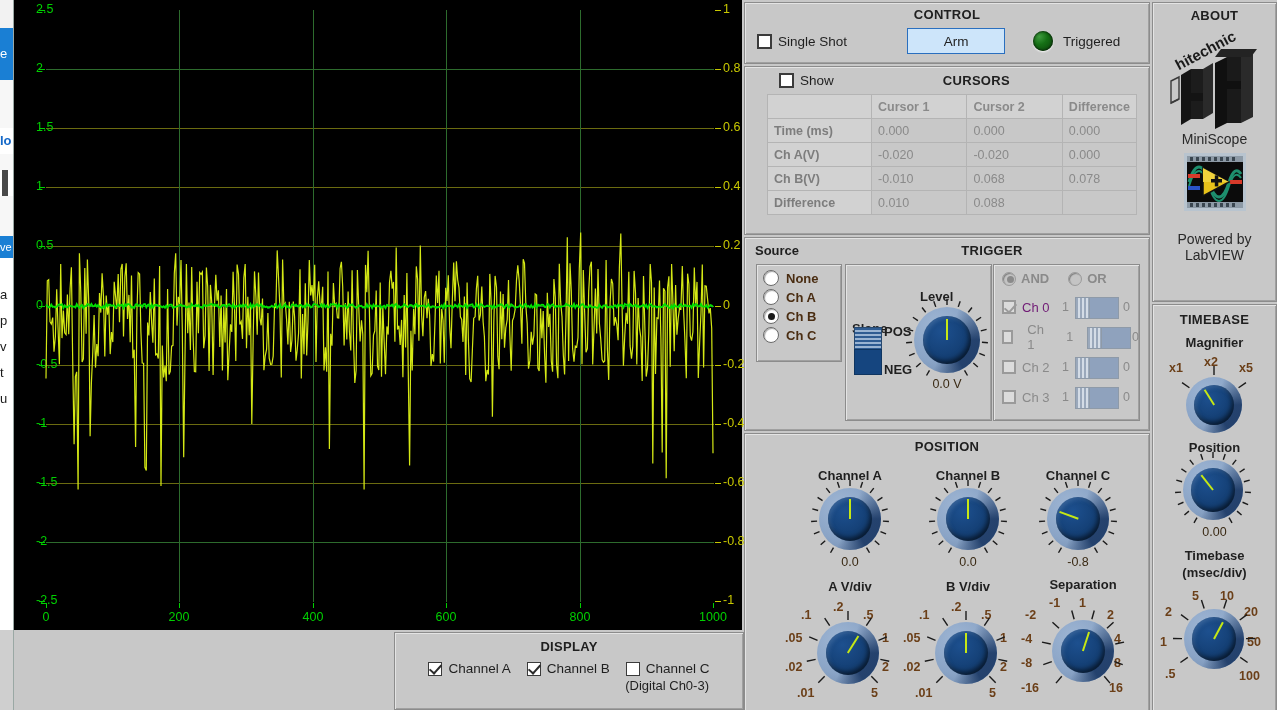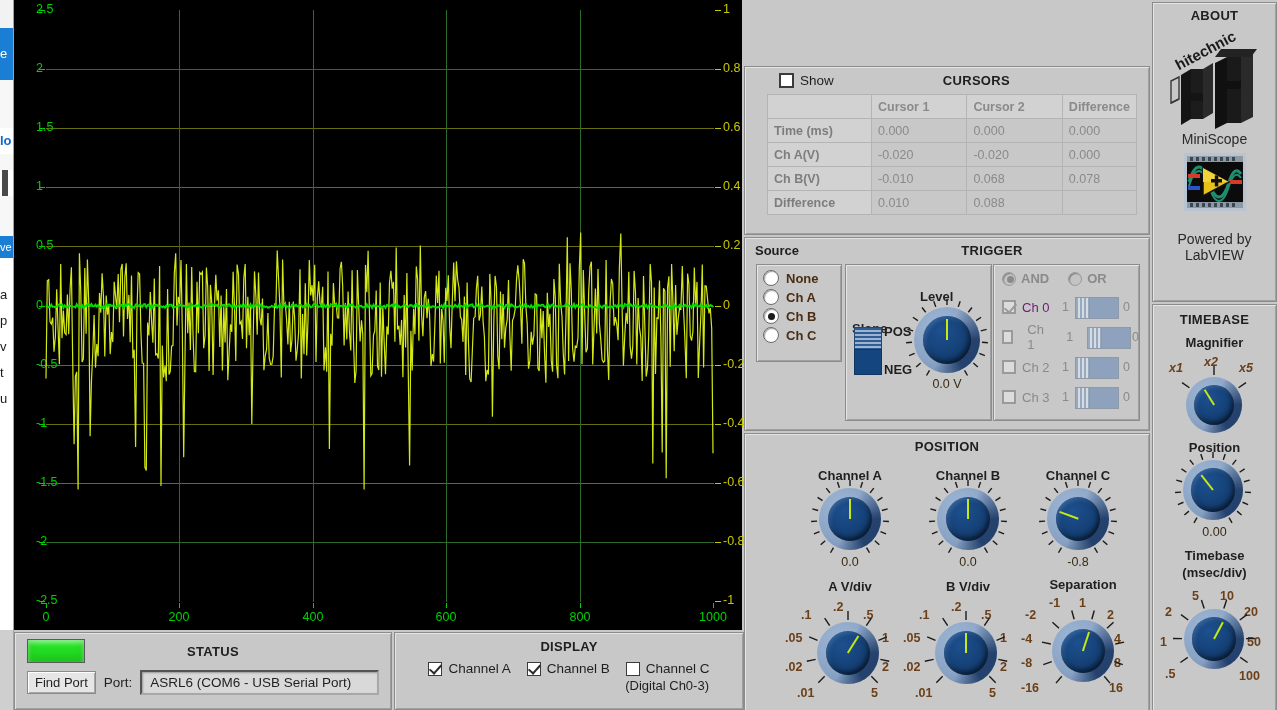--- a/index.html
+++ b/index.html
@@ -202,20 +202,36 @@
         <div class="xtick" style="left: 534px; top: 600px;">800</div>
         <div class="xtk-mark" style="left: 667px; top: 593px;"></div>
         <div class="xtick" style="left: 667px; top: 600px;">1000</div>
         <svg width="668" height="592" class="trace">
           <path d="M0.0,368.5L1.3,270.7L2.7,269.6L4.0,311.7L5.3,314.1L6.7,307.5L8.0,341.7L9.4,326.5L10.7,279.2L12.0,317.1L13.4,354.3L14.7,254.1L16.0,328.1L17.4,300.6L18.7,322.8L20.1,324.6L21.4,284.4L22.7,324.3L24.1,278.8L25.4,257.3L26.7,350.9L28.1,434.2L29.4,366.3L30.7,361.8L32.1,479.5L33.4,243.2L34.8,282.5L36.1,351.9L37.4,348.8L38.8,257.9L40.1,323.7L41.4,249.5L42.8,293.9L44.1,426.3L45.4,372.7L46.8,341.9L48.1,305.0L49.5,357.6L50.8,334.1L52.1,346.3L53.5,283.1L54.8,302.6L56.1,263.3L57.5,286.8L58.8,346.6L60.2,285.5L61.5,304.6L62.8,294.5L64.2,344.1L65.5,322.1L66.8,332.1L68.2,271.7L69.5,285.7L70.8,299.1L72.2,264.1L73.5,312.2L74.9,259.1L76.2,253.9L77.5,326.5L78.9,266.6L80.2,253.3L81.5,308.9L82.9,284.9L84.2,332.3L85.5,265.5L86.9,348.2L88.2,339.7L89.6,436.9L90.9,301.8L92.2,262.7L93.6,264.0L94.9,321.7L96.2,353.0L97.6,353.2L98.9,457.3L100.3,460.5L101.6,312.6L102.9,325.4L104.3,282.1L105.6,311.9L106.9,332.8L108.3,268.5L109.6,344.8L110.9,343.8L112.3,348.6L113.6,256.1L115.0,476.0L116.3,335.6L117.6,367.5L119.0,355.7L120.3,371.2L121.6,279.1L123.0,364.4L124.3,361.3L125.6,336.2L127.0,335.3L128.3,263.5L129.7,243.3L131.0,315.6L132.3,286.9L133.7,294.0L135.0,250.1L136.3,319.0L137.7,447.2L139.0,345.9L140.4,254.0L141.7,323.2L143.0,292.5L144.4,340.0L145.7,257.1L147.0,324.2L148.4,361.5L149.7,361.7L151.0,271.8L152.4,323.3L153.7,262.5L155.1,264.4L156.4,262.0L157.7,338.2L159.1,325.6L160.4,257.5L161.7,277.0L163.1,361.0L164.4,274.9L165.7,291.8L167.1,365.1L168.4,297.9L169.8,264.8L171.1,290.7L172.4,280.2L173.8,337.1L175.1,285.5L176.4,360.5L177.8,296.8L179.1,332.6L180.5,279.1L181.8,370.2L183.1,342.6L184.5,314.3L185.8,321.9L187.1,261.7L188.5,297.2L189.8,351.0L191.1,254.5L192.5,264.0L193.8,314.5L195.2,311.6L196.5,328.9L197.8,268.0L199.2,254.0L200.5,338.3L201.8,286.7L203.2,325.2L204.5,293.9L205.8,413.9L207.2,327.4L208.5,261.4L209.9,286.5L211.2,324.8L212.5,262.4L213.9,308.1L215.2,315.3L216.5,288.5L217.9,360.3L219.2,346.2L220.6,339.1L221.9,303.0L223.2,348.1L224.6,354.3L225.9,354.2L227.2,346.1L228.6,293.4L229.9,298.0L231.2,240.4L232.6,268.8L233.9,296.8L235.3,367.6L236.6,249.6L237.9,295.7L239.3,293.1L240.6,309.7L241.9,334.4L243.3,291.8L244.6,341.9L245.9,330.5L247.3,291.6L248.6,307.0L250.0,350.7L251.3,339.3L252.6,323.0L254.0,259.3L255.3,368.5L256.6,304.0L258.0,344.2L259.3,273.2L260.7,345.4L262.0,310.8L263.3,249.9L264.7,285.4L266.0,275.1L267.3,291.0L268.7,254.8L270.0,351.9L271.3,288.5L272.7,271.3L274.0,293.6L275.4,296.3L276.7,276.7L278.0,360.5L279.4,337.2L280.7,361.8L282.0,261.6L283.4,439.0L284.7,323.7L286.0,335.8L287.4,273.1L288.7,295.8L290.1,293.5L291.4,307.8L292.7,308.1L294.1,258.5L295.4,251.9L296.7,276.8L298.1,335.4L299.4,293.0L300.8,329.5L302.1,281.5L303.4,321.5L304.8,340.5L306.1,260.3L307.4,326.2L308.8,373.0L310.1,360.5L311.4,259.9L312.8,298.5L314.1,331.4L315.5,310.4L316.8,324.4L318.1,479.5L319.5,254.9L320.8,282.3L322.1,240.8L323.5,305.9L324.8,365.8L326.1,363.4L327.5,325.0L328.8,321.0L330.2,280.4L331.5,356.2L332.8,360.0L334.2,272.6L335.5,366.7L336.8,296.6L338.2,332.2L339.5,364.2L340.9,316.4L342.2,324.6L343.5,272.3L344.9,260.7L346.2,278.6L347.5,271.9L348.9,331.7L350.2,237.5L351.5,319.5L352.9,315.8L354.2,334.9L355.6,309.9L356.9,367.3L358.2,284.9L359.6,337.6L360.9,263.1L362.2,357.5L363.6,455.5L364.9,320.7L366.2,360.5L367.6,299.0L368.9,324.2L370.3,256.4L371.6,269.3L372.9,330.8L374.3,235.6L375.6,304.7L376.9,326.3L378.3,287.2L379.6,281.1L381.0,308.3L382.3,288.8L383.6,305.1L385.0,355.9L386.3,344.1L387.6,351.6L389.0,310.9L390.3,265.6L391.6,292.9L393.0,260.8L394.3,353.5L395.7,298.9L397.0,310.0L398.3,352.8L399.7,277.8L401.0,291.0L402.3,265.3L403.7,316.6L405.0,338.3L406.3,290.7L407.7,252.6L409.0,291.3L410.4,251.2L411.7,270.0L413.0,277.7L414.4,306.8L415.7,309.4L417.0,331.9L418.4,286.5L419.7,364.9L421.1,272.4L422.4,330.6L423.7,368.7L425.1,371.9L426.4,339.2L427.7,308.2L429.1,306.8L430.4,278.7L431.7,265.7L433.1,310.6L434.4,305.0L435.8,276.6L437.1,311.5L438.4,326.8L439.8,371.3L441.1,360.0L442.4,364.5L443.8,263.9L445.1,291.8L446.4,406.8L447.8,312.7L449.1,265.9L450.5,277.3L451.8,346.4L453.1,359.2L454.5,281.4L455.8,329.3L457.1,284.1L458.5,337.7L459.8,317.9L461.2,309.6L462.5,270.1L463.8,323.6L465.2,360.7L466.5,310.6L467.8,307.2L469.2,299.0L470.5,270.1L471.8,255.4L473.2,270.9L474.5,296.0L475.9,333.7L477.2,249.2L478.5,253.4L479.9,296.5L481.2,313.5L482.5,358.7L483.9,350.4L485.2,321.7L486.5,334.7L487.9,325.1L489.2,283.9L490.6,285.1L491.9,358.0L493.2,361.0L494.6,298.5L495.9,328.3L497.2,301.1L498.6,344.7L499.9,372.8L501.3,282.8L502.6,316.9L503.9,303.8L505.3,351.2L506.6,361.7L507.9,269.0L509.3,287.8L510.6,355.0L511.9,368.3L513.3,253.8L514.6,291.4L516.0,306.6L517.3,345.0L518.6,364.4L520.0,307.2L521.3,227.2L522.6,350.9L524.0,253.3L525.3,281.3L526.6,338.4L528.0,351.7L529.3,336.1L530.7,337.0L532.0,327.6L533.3,258.7L534.7,222.5L536.0,354.3L537.3,260.1L538.7,303.6L540.0,342.3L541.4,338.5L542.7,281.6L544.0,256.8L545.4,251.7L546.7,354.6L548.0,319.1L549.4,278.5L550.7,323.5L552.0,259.1L553.4,313.5L554.7,328.6L556.1,349.5L557.4,352.3L558.7,351.0L560.1,249.9L561.4,339.5L562.7,369.9L564.1,292.6L565.4,269.0L566.7,273.5L568.1,315.7L569.4,307.2L570.8,314.6L572.1,330.2L573.4,256.9L574.8,223.6L576.1,297.8L577.4,355.7L578.8,325.2L580.1,302.9L581.5,313.8L582.8,261.7L584.1,335.9L585.5,348.7L586.8,336.1L588.1,260.9L589.5,282.8L590.8,354.6L592.1,288.0L593.5,318.1L594.8,327.1L596.2,371.1L597.5,266.0L598.8,315.6L600.2,366.6L601.5,357.9L602.8,323.1L604.2,254.0L605.5,272.5L606.8,453.6L608.2,277.5L609.5,364.0L610.9,307.9L612.2,308.6L613.5,270.6L614.9,328.5L616.2,442.6L617.5,278.3L618.9,281.1L620.2,468.2L621.6,277.5L622.9,266.3L624.2,356.7L625.6,254.1L626.9,291.1L628.2,341.3L629.6,275.0L630.9,324.7L632.2,308.5L633.6,297.8L634.9,298.9L636.3,256.0L637.6,300.4L638.9,329.3L640.3,368.3L641.6,263.7L642.9,274.0L644.3,326.2L645.6,330.7L646.9,322.0L648.3,257.4L649.6,295.8L651.0,271.9L652.3,368.0L653.6,333.2L655.0,302.8L656.3,254.4L657.6,357.6L659.0,275.7L660.3,276.1L661.7,290.4L663.0,303.4L664.3,298.1L665.7,318.3L667.0,443.2" stroke="#d4e815" fill="none" stroke-width="1.2"></path>
           <path d="M0.0,294.7L1.3,295.9L2.7,297.5L4.0,296.9L5.3,294.5L6.7,297.0L8.0,296.5L9.4,297.6L10.7,296.6L12.0,295.1L13.4,294.2L14.7,295.0L16.0,294.3L17.4,298.0L18.7,295.4L20.1,297.1L21.4,297.3L22.7,295.6L24.1,295.7L25.4,296.1L26.7,296.8L28.1,296.4L29.4,297.5L30.7,294.1L32.1,296.4L33.4,297.8L34.8,295.6L36.1,294.9L37.4,298.1L38.8,296.2L40.1,296.2L41.4,294.1L42.8,294.5L44.1,295.9L45.4,293.9L46.8,296.3L48.1,296.2L49.5,294.6L50.8,296.7L52.1,295.0L53.5,296.7L54.8,297.4L56.1,298.0L57.5,295.9L58.8,297.8L60.2,294.0L61.5,296.2L62.8,294.6L64.2,294.6L65.5,295.8L66.8,295.3L68.2,295.3L69.5,297.9L70.8,296.3L72.2,294.5L73.5,295.9L74.9,295.3L76.2,294.5L77.5,298.0L78.9,294.2L80.2,296.0L81.5,294.2L82.9,294.1L84.2,295.0L85.5,297.7L86.9,297.1L88.2,298.0L89.6,294.4L90.9,294.0L92.2,295.9L93.6,294.9L94.9,295.1L96.2,297.0L97.6,294.2L98.9,294.0L100.3,297.4L101.6,294.9L102.9,294.4L104.3,297.5L105.6,294.6L106.9,297.6L108.3,295.2L109.6,294.7L110.9,294.9L112.3,295.9L113.6,295.9L115.0,296.4L116.3,297.3L117.6,296.3L119.0,297.7L120.3,295.5L121.6,297.4L123.0,295.1L124.3,294.6L125.6,294.6L127.0,297.8L128.3,297.0L129.7,296.8L131.0,296.4L132.3,296.0L133.7,295.2L135.0,294.6L136.3,296.3L137.7,295.5L139.0,296.1L140.4,297.7L141.7,296.9L143.0,296.2L144.4,297.5L145.7,294.0L147.0,295.7L148.4,296.2L149.7,294.8L151.0,296.3L152.4,295.0L153.7,297.0L155.1,297.2L156.4,298.0L157.7,295.2L159.1,295.2L160.4,296.1L161.7,295.3L163.1,295.1L164.4,294.2L165.7,294.0L167.1,295.7L168.4,294.1L169.8,295.8L171.1,294.8L172.4,297.0L173.8,297.6L175.1,296.6L176.4,295.0L177.8,294.9L179.1,295.1L180.5,296.8L181.8,295.0L183.1,294.1L184.5,295.5L185.8,297.3L187.1,294.3L188.5,297.9L189.8,295.9L191.1,296.4L192.5,296.3L193.8,294.7L195.2,296.7L196.5,294.9L197.8,296.7L199.2,294.5L200.5,295.5L201.8,297.7L203.2,297.1L204.5,294.1L205.8,297.7L207.2,294.8L208.5,296.6L209.9,294.8L211.2,294.1L212.5,296.2L213.9,295.3L215.2,294.2L216.5,297.4L217.9,295.9L219.2,297.1L220.6,296.5L221.9,297.8L223.2,297.6L224.6,296.8L225.9,295.8L227.2,297.1L228.6,295.9L229.9,294.5L231.2,297.9L232.6,296.2L233.9,294.3L235.3,298.0L236.6,297.6L237.9,295.8L239.3,294.0L240.6,297.3L241.9,296.2L243.3,297.9L244.6,297.7L245.9,294.6L247.3,294.5L248.6,296.1L250.0,294.6L251.3,296.2L252.6,296.7L254.0,294.9L255.3,295.0L256.6,297.3L258.0,295.8L259.3,297.2L260.7,294.0L262.0,295.7L263.3,295.0L264.7,297.5L266.0,297.1L267.3,294.5L268.7,294.0L270.0,294.7L271.3,295.0L272.7,297.0L274.0,296.6L275.4,294.4L276.7,297.0L278.0,294.6L279.4,297.1L280.7,295.3L282.0,297.3L283.4,297.4L284.7,294.2L286.0,294.8L287.4,293.9L288.7,294.9L290.1,294.6L291.4,297.8L292.7,294.3L294.1,296.2L295.4,295.8L296.7,296.8L298.1,296.1L299.4,294.9L300.8,298.0L302.1,296.9L303.4,294.3L304.8,295.4L306.1,294.3L307.4,296.1L308.8,296.7L310.1,298.0L311.4,297.3L312.8,295.4L314.1,296.1L315.5,295.7L316.8,297.5L318.1,297.2L319.5,298.0L320.8,294.3L322.1,297.1L323.5,295.4L324.8,295.4L326.1,298.0L327.5,294.6L328.8,296.5L330.2,295.4L331.5,296.4L332.8,296.4L334.2,295.3L335.5,298.1L336.8,296.4L338.2,295.7L339.5,298.0L340.9,294.8L342.2,295.3L343.5,296.0L344.9,295.5L346.2,294.5L347.5,296.9L348.9,294.6L350.2,294.0L351.5,298.0L352.9,295.8L354.2,297.7L355.6,296.6L356.9,296.4L358.2,294.2L359.6,295.3L360.9,296.6L362.2,297.0L363.6,295.2L364.9,294.9L366.2,295.5L367.6,297.3L368.9,294.9L370.3,294.1L371.6,296.9L372.9,295.6L374.3,296.0L375.6,295.9L376.9,295.7L378.3,295.4L379.6,297.3L381.0,296.2L382.3,294.3L383.6,296.6L385.0,297.6L386.3,296.3L387.6,296.5L389.0,296.9L390.3,297.7L391.6,297.4L393.0,296.9L394.3,296.9L395.7,295.3L397.0,298.0L398.3,294.2L399.7,297.5L401.0,295.6L402.3,296.2L403.7,295.9L405.0,295.8L406.3,298.0L407.7,296.8L409.0,294.7L410.4,295.9L411.7,297.2L413.0,294.5L414.4,296.2L415.7,295.9L417.0,297.1L418.4,295.7L419.7,294.2L421.1,297.8L422.4,295.3L423.7,295.2L425.1,294.6L426.4,294.3L427.7,297.3L429.1,296.9L430.4,294.0L431.7,296.0L433.1,297.8L434.4,294.2L435.8,294.6L437.1,296.0L438.4,297.0L439.8,296.3L441.1,295.6L442.4,296.1L443.8,296.3L445.1,295.7L446.4,298.0L447.8,295.3L449.1,297.5L450.5,296.7L451.8,295.2L453.1,295.9L454.5,294.3L455.8,294.5L457.1,296.0L458.5,297.8L459.8,295.0L461.2,294.6L462.5,297.6L463.8,296.8L465.2,294.3L466.5,295.2L467.8,296.3L469.2,297.8L470.5,297.1L471.8,297.1L473.2,296.4L474.5,294.7L475.9,296.5L477.2,297.5L478.5,294.3L479.9,294.1L481.2,296.8L482.5,296.0L483.9,297.5L485.2,295.1L486.5,297.6L487.9,296.6L489.2,293.9L490.6,297.5L491.9,294.7L493.2,295.2L494.6,295.4L495.9,294.6L497.2,294.8L498.6,296.9L499.9,297.2L501.3,294.2L502.6,294.3L503.9,297.5L505.3,295.1L506.6,294.3L507.9,295.7L509.3,297.3L510.6,295.9L511.9,296.5L513.3,295.8L514.6,297.1L516.0,296.3L517.3,296.2L518.6,296.0L520.0,293.9L521.3,295.0L522.6,295.1L524.0,296.5L525.3,295.9L526.6,296.8L528.0,293.9L529.3,297.8L530.7,295.1L532.0,296.2L533.3,297.3L534.7,295.5L536.0,294.2L537.3,294.4L538.7,297.3L540.0,296.2L541.4,297.6L542.7,297.3L544.0,295.3L545.4,296.9L546.7,297.7L548.0,296.8L549.4,297.0L550.7,297.9L552.0,297.7L553.4,294.8L554.7,296.7L556.1,297.8L557.4,295.5L558.7,295.4L560.1,295.3L561.4,297.7L562.7,297.2L564.1,296.8L565.4,296.3L566.7,297.8L568.1,295.4L569.4,295.3L570.8,297.2L572.1,294.7L573.4,296.0L574.8,295.1L576.1,294.9L577.4,297.6L578.8,294.0L580.1,294.9L581.5,294.6L582.8,296.9L584.1,294.0L585.5,295.2L586.8,296.6L588.1,295.4L589.5,294.7L590.8,296.8L592.1,295.6L593.5,297.2L594.8,296.3L596.2,295.7L597.5,294.7L598.8,296.8L600.2,294.9L601.5,298.0L602.8,295.7L604.2,294.0L605.5,295.0L606.8,296.9L608.2,296.4L609.5,296.2L610.9,297.6L612.2,296.6L613.5,296.7L614.9,297.2L616.2,297.2L617.5,295.4L618.9,294.0L620.2,295.8L621.6,295.6L622.9,297.7L624.2,298.0L625.6,295.6L626.9,298.1L628.2,294.5L629.6,296.3L630.9,296.3L632.2,297.3L633.6,294.6L634.9,294.1L636.3,296.4L637.6,296.2L638.9,294.8L640.3,295.9L641.6,295.6L642.9,296.4L644.3,295.7L645.6,297.8L646.9,294.2L648.3,296.0L649.6,294.1L651.0,294.8L652.3,296.6L653.6,296.3L655.0,294.1L656.3,296.4L657.6,296.7L659.0,296.6L660.3,295.1L661.7,297.8L663.0,296.3L664.3,295.0L665.7,295.5L667.0,296.8" stroke="#00e000" fill="none" stroke-width="1.8"></path>
         </svg>
       </div>
   </div>
 
+  <div class="panel" style="left:744px;top:2px;width:404px;height:60px;">
+    <div class="pnl-title" style="margin-top:4px;">CONTROL</div>
+    <div style="display:flex;align-items:center;margin-top:6px;padding:0 12px;">
+      <div class="cbrow" style="width:150px;">
+        <span class="cb"></span>
+        <span class="t">Single Shot</span>
+      </div>
+      <div class="btn-arm" style="width:96px;height:24px;">
+        <span>Arm</span>
+      </div>
+      <div style="display:flex;align-items:center;gap:10px;margin-left:28px;">
+        <span class="led"></span>
+        <span class="t" style="font-size:13.5px;color:#1f1f1f;">Triggered</span>
+      </div>
+    </div>
+  </div>
 
   <div class="panel" style="left:744px;top:66px;width:404px;height:167px;">
     <div style="display:flex;align-items:center;padding:6px 0 0 34px;">
       <div class="cbrow">
         <span class="cb"></span>
         <span class="t">Show</span>
       </div>
       <div class="pnl-title" style="flex:1;margin-left:-30px;">CURSORS</div>
     </div>
     <div style="margin:6px 12px 0 22px;">
@@ -544,31 +560,20 @@
             <line x1="54.84969622110103" y1="14.208761005675946" x2="57.26324973594676" y2="5.538423098133023" stroke="#1a1a1a" stroke-width="1.4"></line>
             <line x1="70.0033301719106" y1="23.35402595033179" x2="76.54969294606803" y2="17.177851209513186" stroke="#1a1a1a" stroke-width="1.4"></line>
             <line x1="78.25201732227097" y1="39.013772216429444" x2="87.04802204652668" y2="37.10843736636475" stroke="#1a1a1a" stroke-width="1.4"></line>
             <line x1="77.22288917689977" y1="56.68322008792458" x2="85.73822258878153" y2="59.596825566449475" stroke="#1a1a1a" stroke-width="1.4"></line>
             <line x1="67.2119911196558" y1="71.27946662292626" x2="72.99707960683466" y2="78.17386661099707" stroke="#1a1a1a" stroke-width="1.4"></line>
           </svg>
         </div>
     </div>
   </div>
 
-  <div class="panel" style="left:14px;top:632px;width:376px;height:76px;">
-    <div style="display:flex;align-items:center;padding:6px 0 0 12px;">
-      <span class="greenbar"></span>
-      <div class="pnl-title" style="flex:1;margin-right:50px;">STATUS</div>
-    </div>
-    <div style="display:flex;align-items:center;gap:8px;padding:7px 0 0 12px;">
-      <button class="btn-find">Find Port</button>
-      <span style="font-size:13.5px;color:#1f1f1f;">Port:</span>
-      <span class="portbox" style="flex:1;margin-right:12px;">ASRL6  (COM6 - USB Serial Port)</span>
-    </div>
-  </div>
 
   <div class="panel" style="left:394px;top:632px;width:348px;height:76px;">
     <div class="pnl-title" style="margin-top:6px;">DISPLAY</div>
     <div style="display:flex;align-items:center;justify-content:center;gap:16px;margin-top:7px;">
       <div class="cbrow">
         <span class="cb checked" style="width:14px;height:14px;border-width:1.5px;"></span>
         <span class="t">Channel A</span>
       </div>
       <div class="cbrow">
         <span class="cb checked" style="width:14px;height:14px;border-width:1.5px;"></span>
@@ -651,21 +656,21 @@
       </div>
     </div>
     <div class="about-cap" style="margin-top:20px;">Powered by</div>
     <div class="about-cap">LabVIEW</div>
   </div>
 
   <div class="panel" style="left:1152px;top:304px;width:123px;height:406px;">
     <div class="pnl-title" style="margin-top:7px;">TIMEBASE</div>
     <div class="lbl" style="text-align:center;margin-top:8px;">Magnifier</div>
 
-    <div style="position:absolute;left:6px;top:50px;width:110px;height:76px;font-style:italic;">
+    <div style="position:absolute;left:6px;top:50px;width:110px;height:76px;">
       <div class="ktk" style="left:10px;top:6px;">x1</div>
       <div class="ktk" style="left:45px;top:0px;">x2</div>
       <div class="ktk" style="left:80px;top:6px;">x5</div>
       <div class="knob" id="knob-mag" style="position:absolute;left:27px;top:22px;width:56px;height:56px;">
           <div class="ring" style="left: 0px; top: 0px; width: 56px; height: 56px;"></div>
           <div style="position: absolute; left: 0px; top: 0px; width: 56px; height: 56px; border-radius: 50%; background: conic-gradient(from 150deg, rgba(20, 50, 95, 0.85) 0deg, rgba(20, 50, 95, 0) 55deg, rgba(20, 50, 95, 0) 230deg, rgba(20, 50, 95, 0.85) 300deg);"></div>
           <div class="cap" style="left: 7.84px; top: 7.84px; width: 40.32px; height: 40.32px;"></div>
           <div class="ptr" style="width: 2px; height: 17.7408px; left: 27px; top: 10.2592px; transform: rotate(-32deg);"></div>
           <svg width="86" height="86" style="left: -15px; top: -15px;">
             <line x1="18.425438671330244" y1="25.792706909468617" x2="11.053070272729318" y2="20.6305189823092" stroke="#1a1a1a" stroke-width="1.4"></line>

